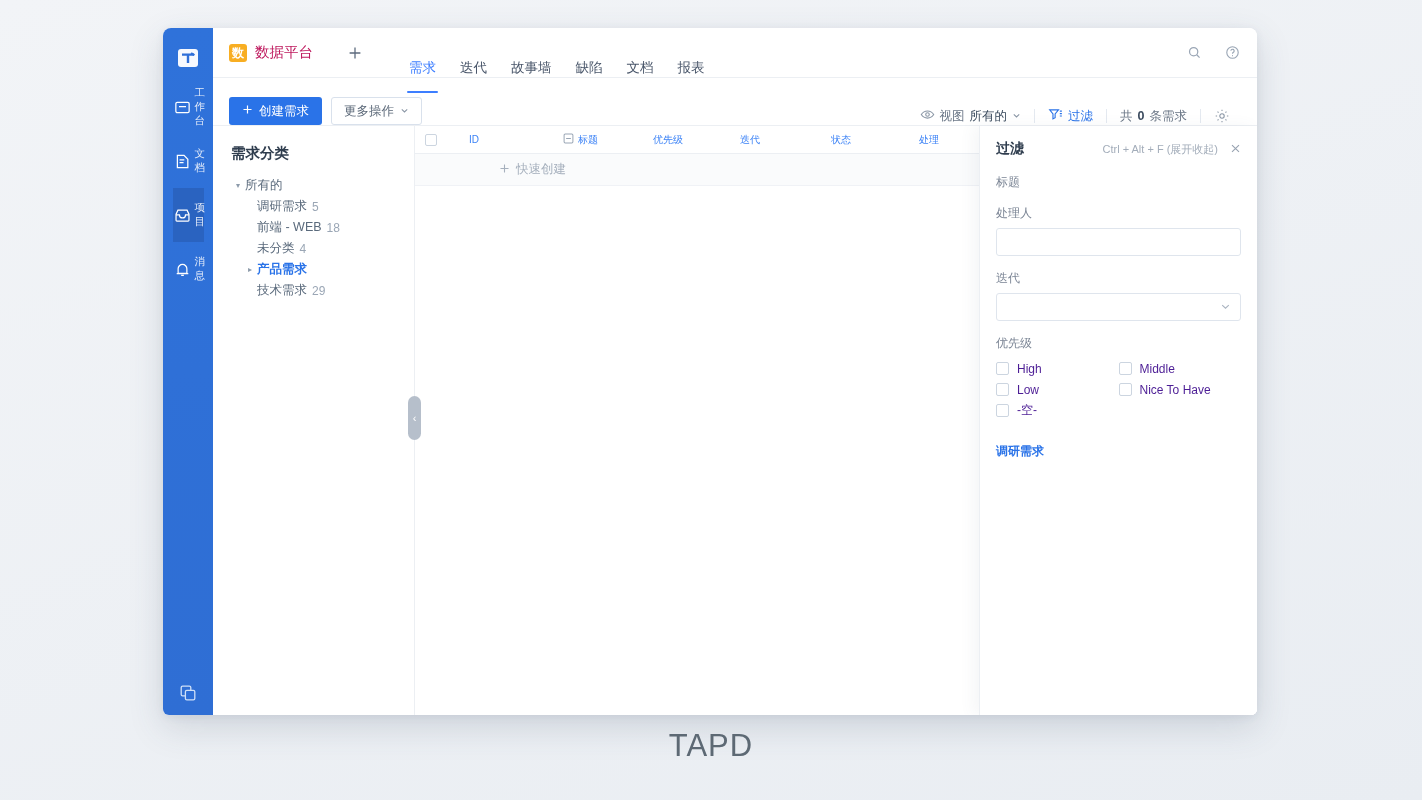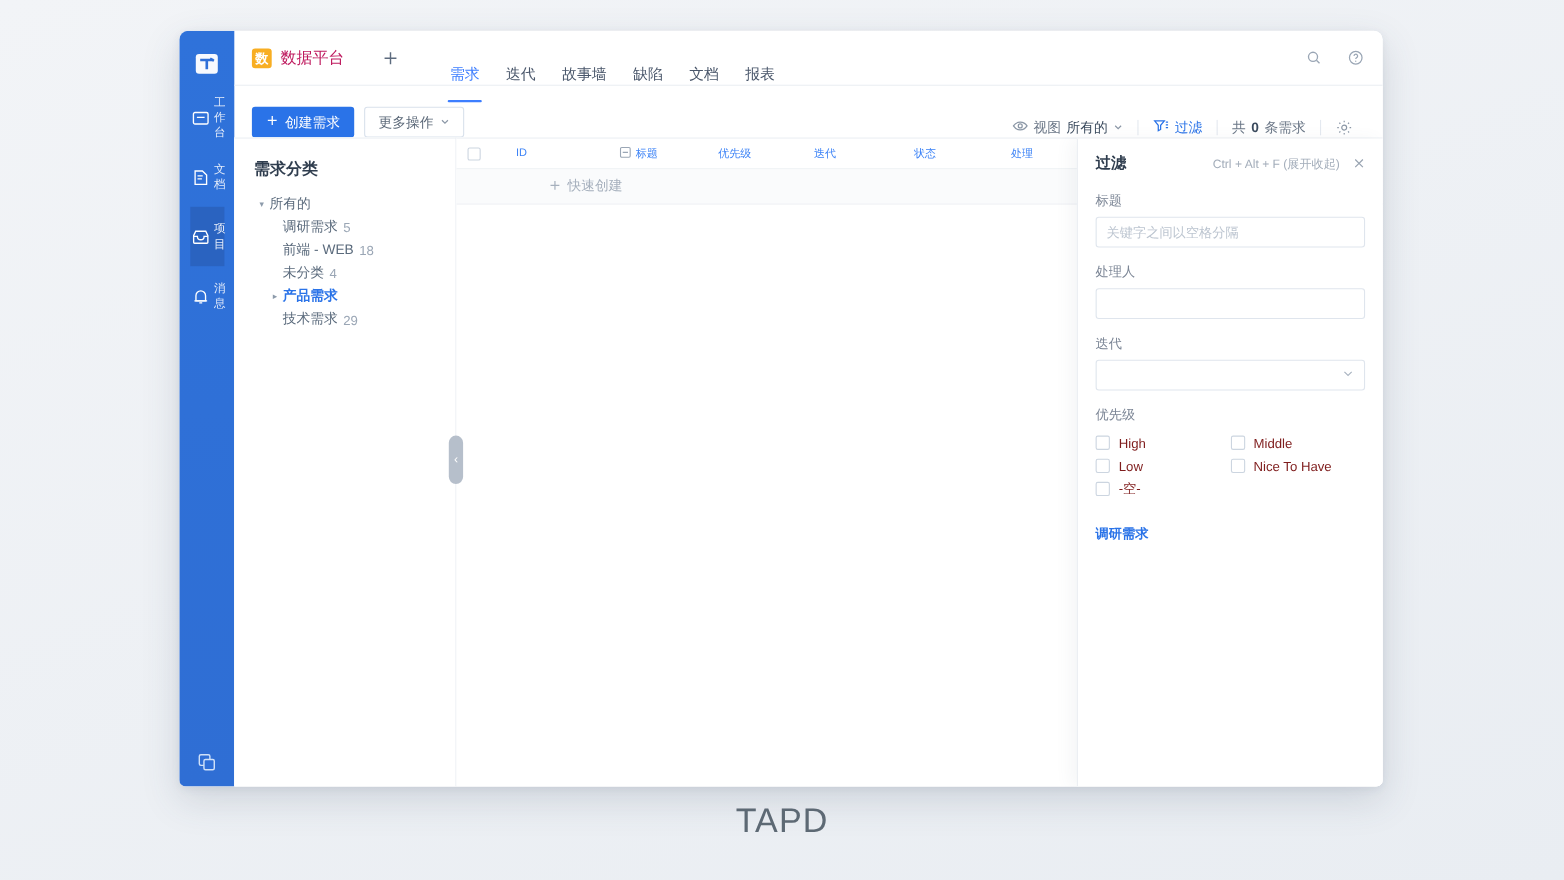--- a/index.html
+++ b/index.html
@@ -178,21 +178,21 @@
     font-family: inherit; outline: none;
   }
   .f-input::placeholder { color: #bcc5d0; }
   .f-select {
     width: 100%; height: 28px; border: 1px solid #dfe5ed; border-radius: 3px;
     display: flex; align-items: center; padding: 0 9px; cursor: pointer; background: #fff;
   }
   .f-select .cv { margin-left: auto; color: #aab4c1; font-size: 10px; }
   .f-sel-val { font-size: 12px; color: #3b4b5e; }
   .cb-grid { display: flex; flex-wrap: wrap; }
-  .cb-item { width: 50%; display: flex; align-items: center; gap: 8px; height: 21px; font-size: 12px; color: #7f1d1d; cursor: pointer; }
+  .cb-item { width: 50%; display: flex; align-items: center; gap: 8px; height: 21px; font-size: 12px; color: #4c1d95; cursor: pointer; }
   .cb-box { width: 13px; height: 13px; border: 1px solid #ccd5e0; border-radius: 2px; flex: 0 0 13px; background: #fff; }
   .more-link { font-size: 12px; color: #2a73e8; font-weight: 700; cursor: pointer; margin-top: 8px; display: inline-block; }
 
   
   .watermark {
     position: absolute; left: 0; right: 0; top: 728px;
     text-align: center; font-size: 31px; color: #5d6974;
     letter-spacing: 1px;
   }
 </style>
@@ -454,21 +454,20 @@
               <div class="fp-hint">Ctrl + Alt + F (展开收起)</div>
               <div class="fp-close">
                 <svg width="11" height="11" viewBox="0 0 12 12" stroke="#98a3b1" stroke-width="1.2">
                   <path d="M2.2 2.2l7.6 7.6M9.8 2.2l-7.6 7.6"></path>
                 </svg>
               </div>
             </div>
 
             <div class="f-group">
               <div class="f-label">标题</div>
-              <input class="f-input" type="text" placeholder="关键字之间以空格分隔" style="">
             </div>
 
             <div class="f-group">
               <div class="f-label">处理人</div>
               <input class="f-input" type="text" placeholder="" style="">
             </div>
 
             <div class="f-group">
               <div class="f-label">迭代</div>
               <div class="f-select">

